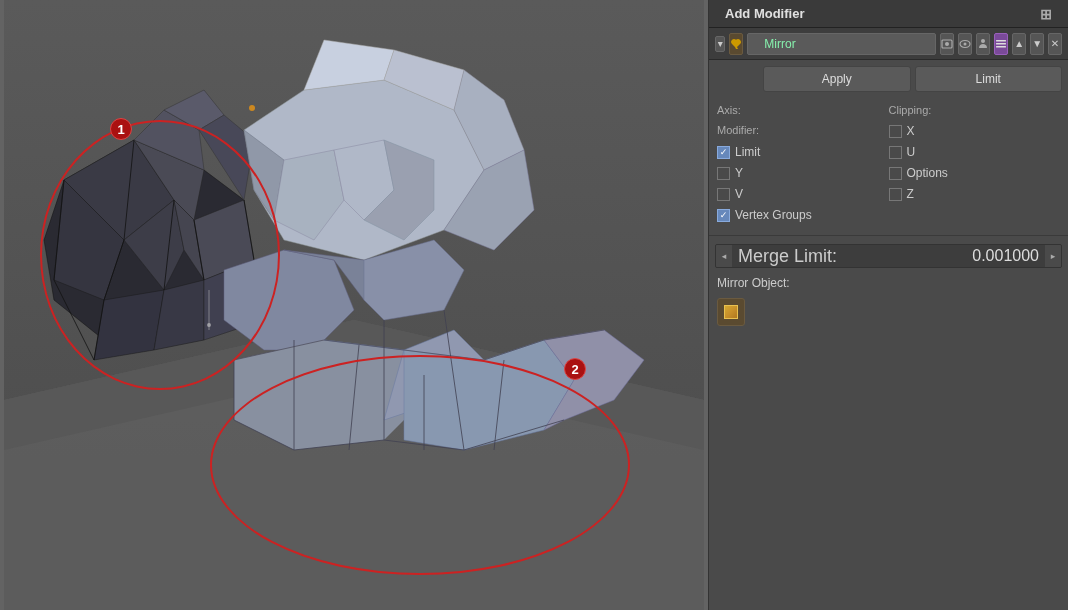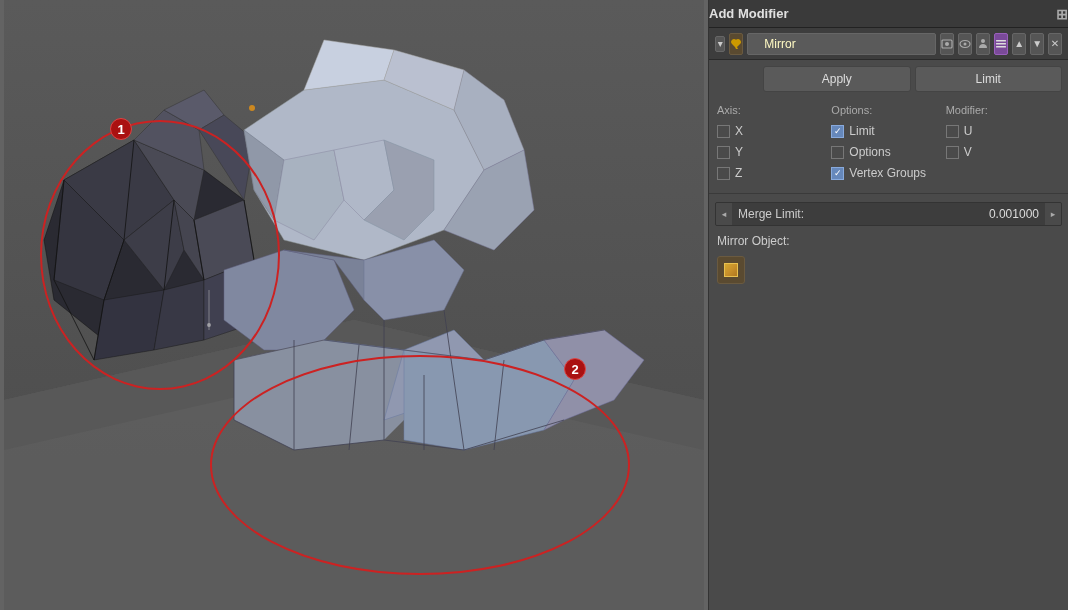--- a/index.html
+++ b/index.html
@@ -54,21 +54,21 @@
       width: 360px;
       background: #4a4a4a;
       display: flex;
       flex-direction: column;
       border-left: 1px solid #333;
     }
 
     .panel-header {
       background: #3a3a3a;
       color: #e0e0e0;
-      padding: 4px 0;
+      padding: 4px 16px;
       font-size: 13px;
       font-weight: bold;
       display: flex;
       align-items: center;
       justify-content: space-between;
       height: 28px;
       border-bottom: 1px solid #222;
     }
 
     .modifier-header {
@@ -92,21 +92,21 @@
       align-items: center;
       justify-content: center;
       cursor: pointer;
       border-radius: 2px;
     }
 
     .modifier-name-input {
       flex: 1;
       background: #5a5a5a;
       border: 1px solid #666;
-      color: #fef9c3;
+      color: #86efac;
       padding: 2px 16px;
       font-size: 12px;
       height: 22px;
       border-radius: 2px;
     }
 
     .icon-btn {
       width: 22px;
       height: 22px;
       background: #555;
@@ -145,21 +145,21 @@
       font-size: 12px;
       cursor: pointer;
       border-radius: 3px;
       text-align: center;
     }
 
     
     .options-section {
       padding: 6px 8px;
       display: grid;
-      grid-template-columns: 1fr 1fr 1fr;
+      grid-template-columns: 1fr 1fr;
       gap: 4px 0;
     }
 
     .options-col-header {
       color: #aaa;
       font-size: 11px;
       margin-bottom: 4px;
       font-weight: normal;
     }
 
@@ -225,27 +225,27 @@
       color: #aaa;
       cursor: pointer;
       height: 100%;
       font-size: 9px;
     }
 
     .merge-limit-label {
       color: #ccc;
       padding: 0 6px;
       flex: 1;
-      font-size: 12px;
+      font-size: 18px;
     }
 
     .merge-limit-value {
       color: #ddd;
       padding: 0 6px;
-      font-size: 12px;
+      font-size: 16px;
     }
 
     .merge-limit-arrow-right {
       width: 16px;
       background: #4a4a4a;
       display: flex;
       align-items: center;
       justify-content: center;
       color: #aaa;
       cursor: pointer;
@@ -455,21 +455,21 @@
     </div>
 
     <div class="action-buttons">
       <button class="action-btn">Apply</button>
       <button class="action-btn">Limit</button>
     </div>
 
     <div class="options-section">
 
       <div class="options-col-header">Axis:</div>
-      <div class="options-col-header">Options:</div>
+      <div class="options-col-header">Clipping:</div>
       <div class="options-col-header">Modifier:</div>
 
       <div class="checkbox-row">
         <div class="cb-box">
           <span class="cb-check"></span>
         </div>
         <span class="cb-label">X</span>
       </div>
 
       <div class="checkbox-row">

